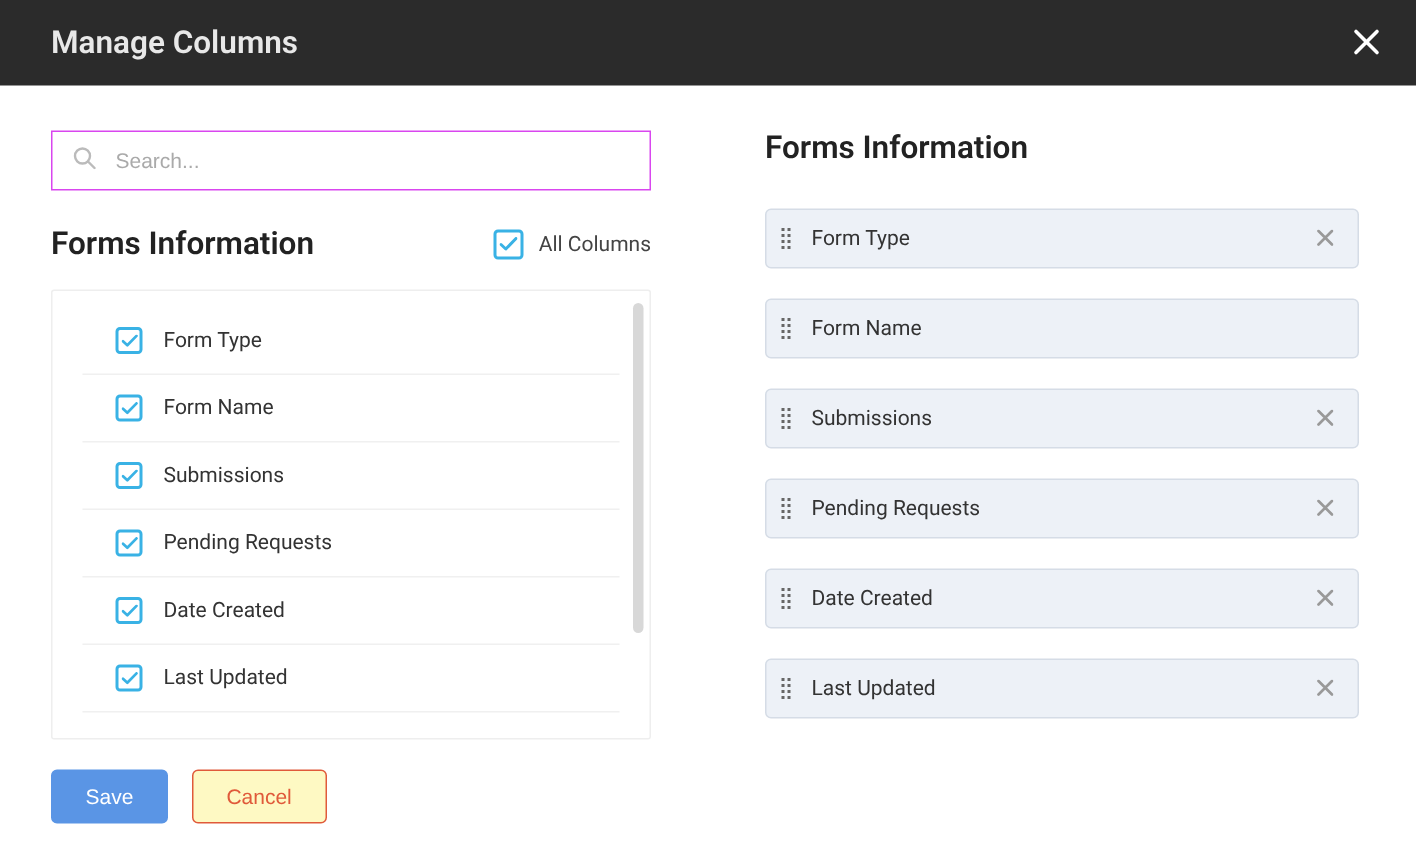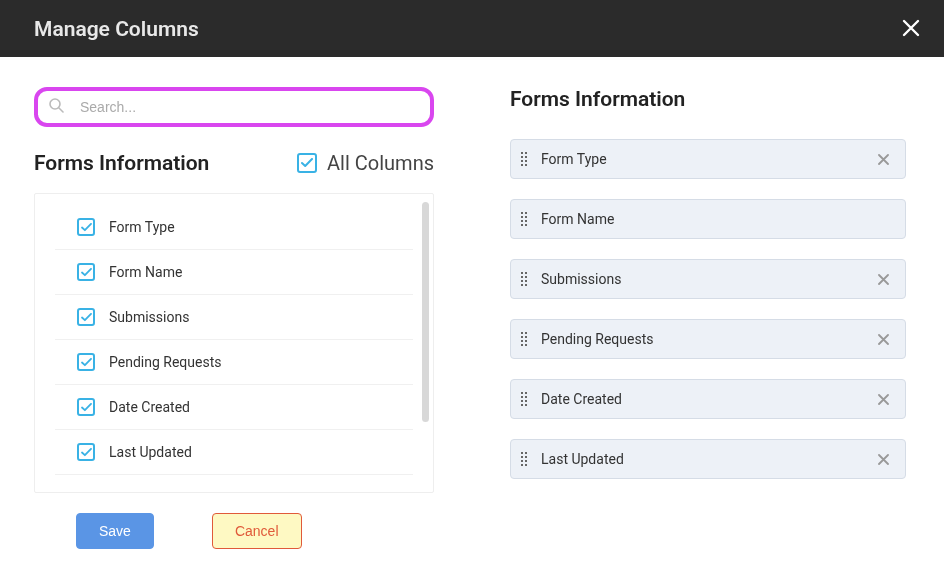--- a/index.html
+++ b/index.html
@@ -46,22 +46,22 @@
       width: 472px;
       padding: 30px 38px 20px 38px;
     }
     .search-wrap {
       position: relative;
       margin-bottom: 24px;
     }
     .search-input {
       width: 100%;
       height: 40px;
-      border: 4px solid #d946ef;
-      border-radius: 13px;
+      border: 1px solid #d946ef;
+      border-radius: 0;
       padding: 0 12px 0 42px;
       font-size: 14px;
       color: #333;
       outline: none;
     }
     .search-input::placeholder {
       color: #aaa;
     }
     .search-icon {
       position: absolute;
@@ -80,21 +80,21 @@
       font-size: 21px;
       font-weight: 600;
       color: #222;
     }
     .all-columns-wrap {
       display: flex;
       align-items: center;
       gap: 10px;
     }
     .all-columns-label {
-      font-size: 20px;
+      font-size: 14px;
       color: #444;
     }
     .checkbox {
       width: 18px;
       height: 18px;
       border: 2px solid #39b2e5;
       border-radius: 3px;
       display: inline-flex;
       align-items: center;
       justify-content: center;
@@ -143,21 +143,20 @@
       margin-top: 20px;
       display: flex;
       gap: 16px;
     }
     .btn {
       padding: 9px 22px;
       border-radius: 4px;
       font-size: 14px;
       cursor: pointer;
       border: 1px solid transparent;
-      margin-left: 42px;
     }
     .btn-save {
       background: #5a95e5;
       color: #fff;
       border-color: #5a95e5;
     }
     .btn-cancel {
       background: #fef9c3;
       color: #e05a3a;
       border-color: #e05a3a;

